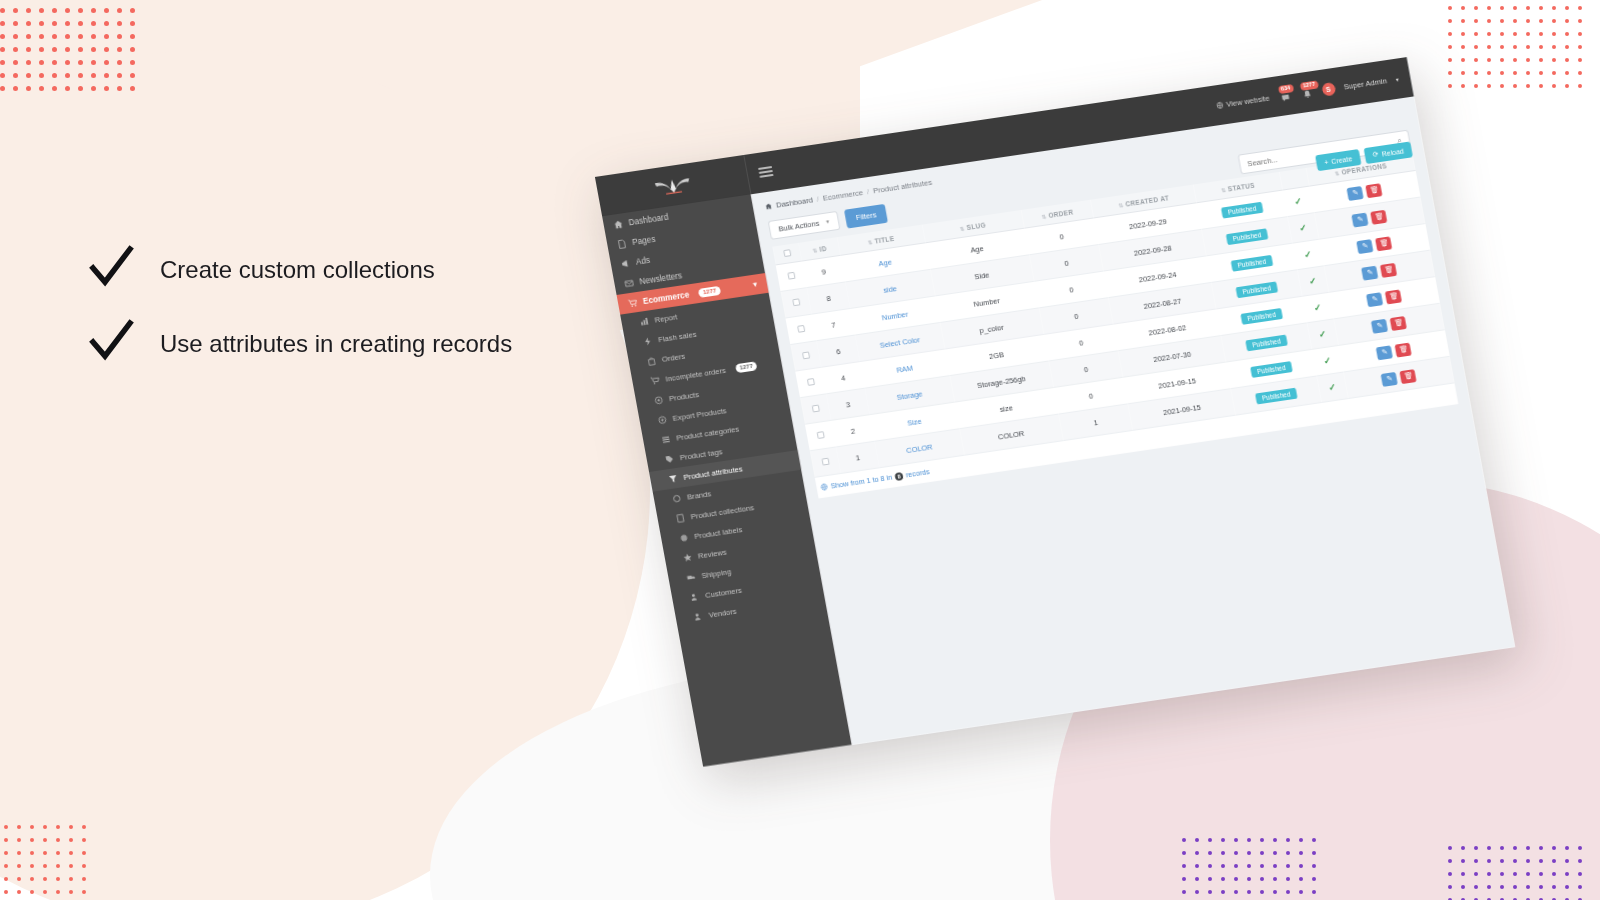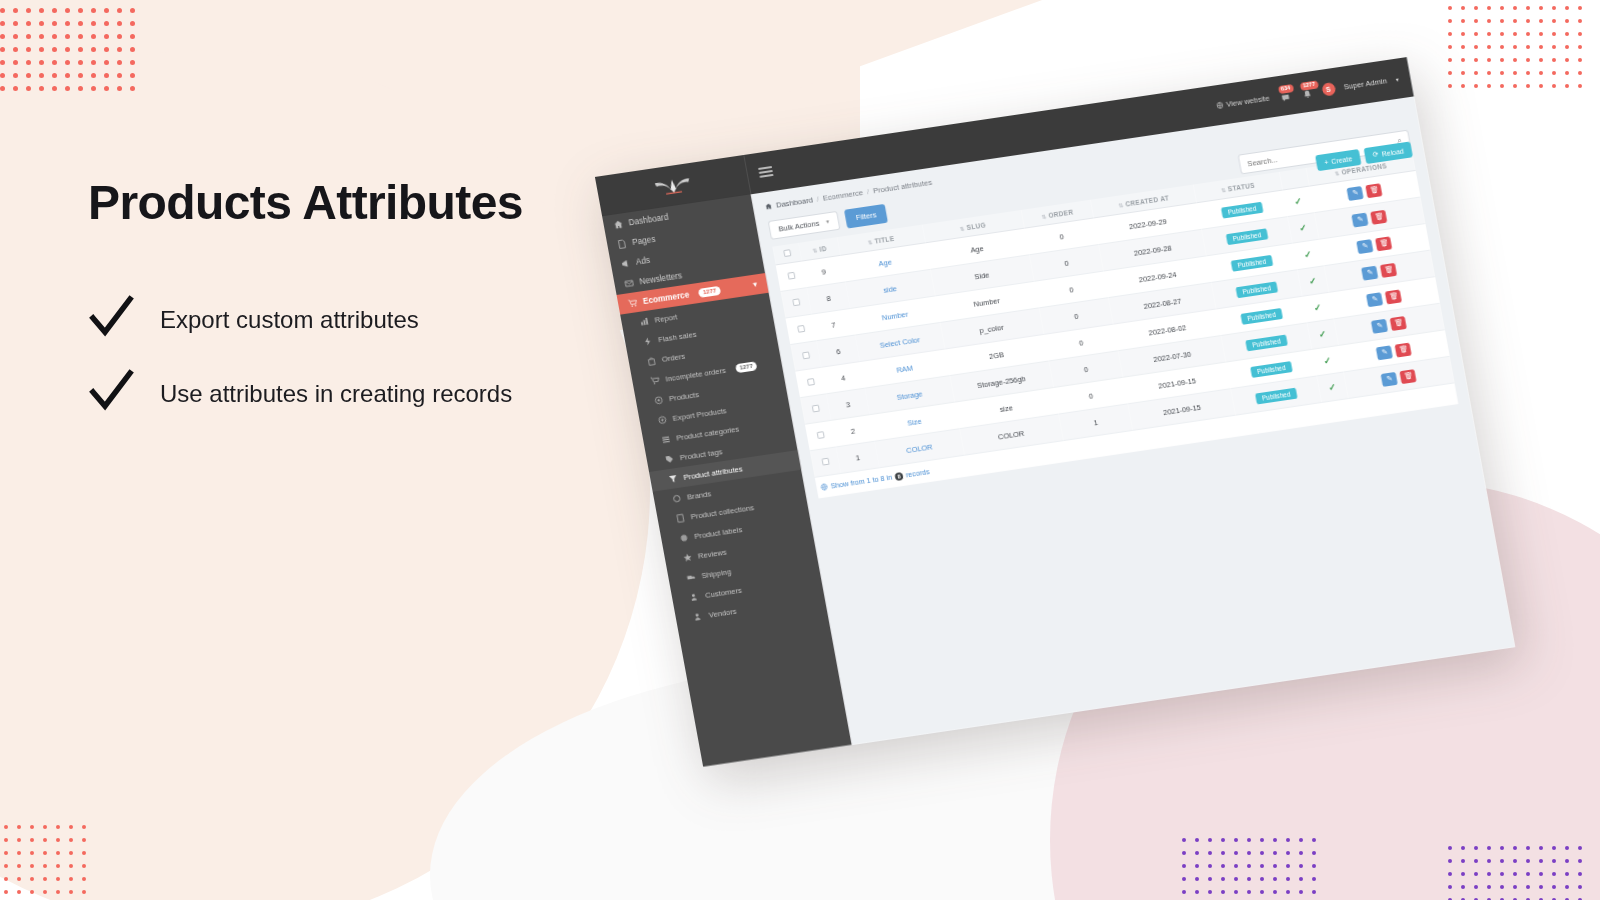--- a/index.html
+++ b/index.html
@@ -543,27 +543,26 @@
       <span style="left: 65px; top: 52px; background: rgb(123, 63, 196); width: 4px; height: 4px;"></span>
       <span style="left: 78px; top: 52px; background: rgb(123, 63, 196); width: 4px; height: 4px;"></span>
       <span style="left: 91px; top: 52px; background: rgb(123, 63, 196); width: 4px; height: 4px;"></span>
       <span style="left: 104px; top: 52px; background: rgb(123, 63, 196); width: 4px; height: 4px;"></span>
       <span style="left: 117px; top: 52px; background: rgb(123, 63, 196); width: 4px; height: 4px;"></span>
       <span style="left: 130px; top: 52px; background: rgb(123, 63, 196); width: 4px; height: 4px;"></span>
     </div>
 </div>
 
 <div class="lead">
-  <h1>Products Attributes</h1>
   <div class="bullets">
     <div class="bullet">
       <svg class="tick" viewBox="0 0 46 46">
         <path d="M5 24 L17 38 L42 5" stroke="#111114" stroke-width="5.5" fill="none" stroke-linecap="square"></path>
       </svg>
-      <div class="bullet-text">Export custom attributes</div>
+      <div class="bullet-text">Create custom collections</div>
     </div>
     <div class="bullet">
       <svg class="tick" viewBox="0 0 46 46">
         <path d="M5 24 L17 38 L42 5" stroke="#111114" stroke-width="5.5" fill="none" stroke-linecap="square"></path>
       </svg>
       <div class="bullet-text">Use attributes in creating records</div>
     </div>
   </div>
 </div>
 

